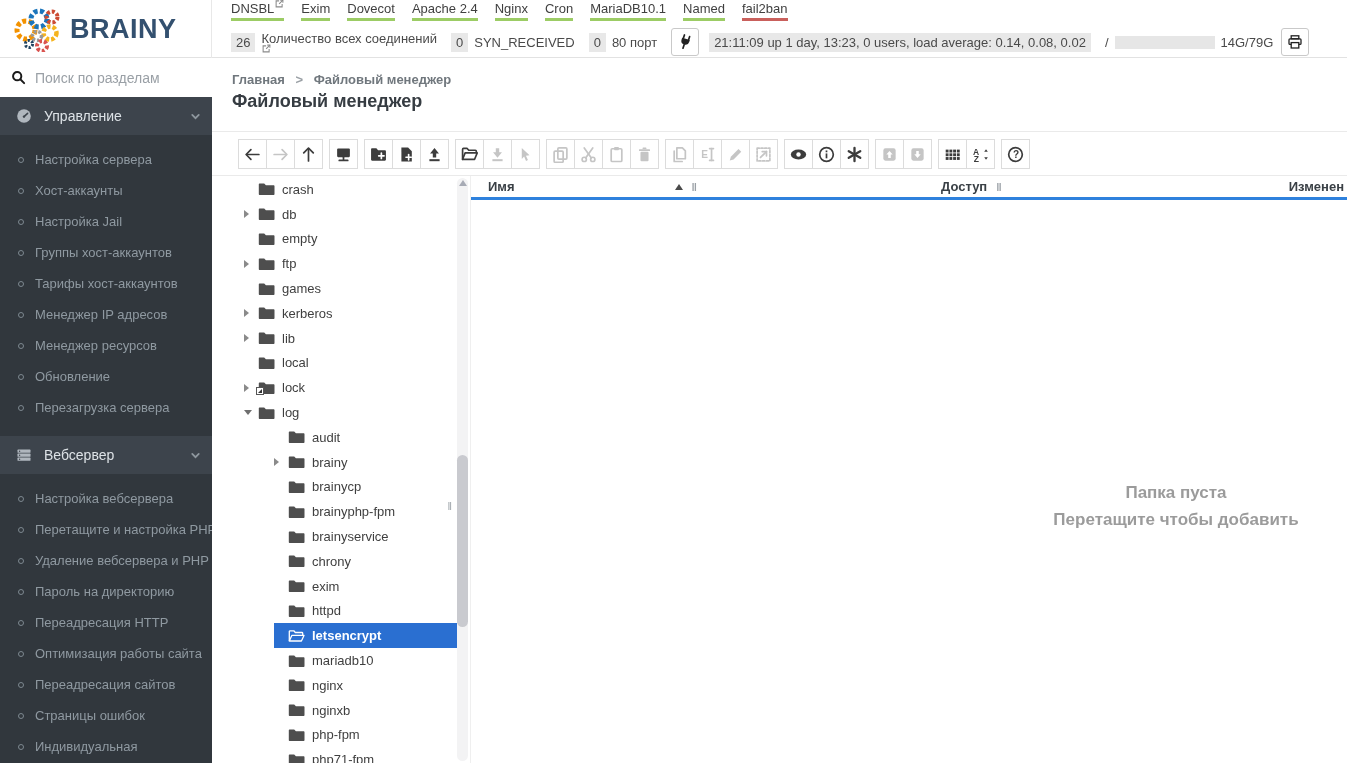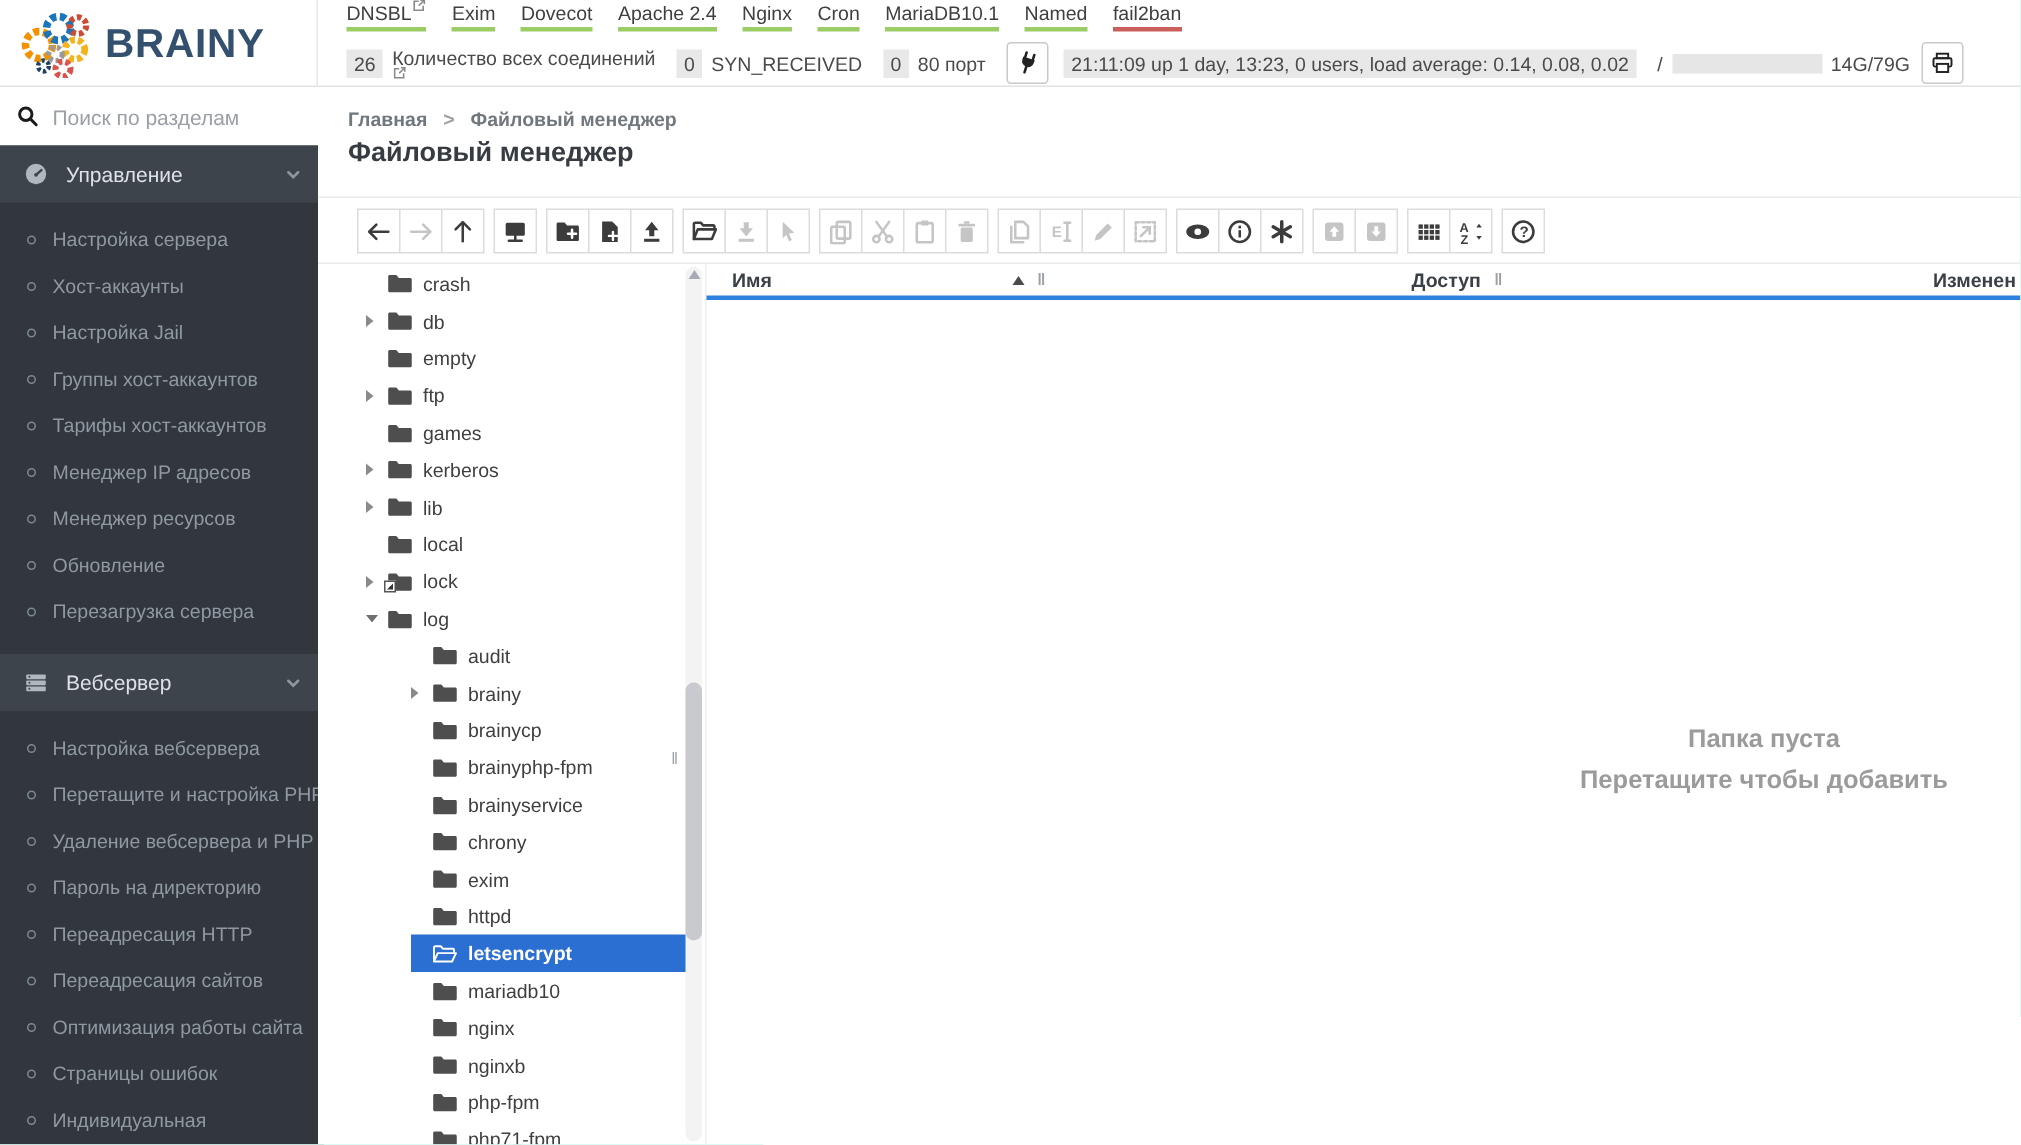--- a/index.html
+++ b/index.html
@@ -275,25 +275,25 @@
           <div class="side-item">
             <span class="bullet"></span>
             <span>Пароль на директорию</span>
           </div>
           <div class="side-item">
             <span class="bullet"></span>
             <span>Переадресация HTTP</span>
           </div>
           <div class="side-item">
             <span class="bullet"></span>
+            <span>Оптимизация работы сайта</span>
+          </div>
+          <div class="side-item">
+            <span class="bullet"></span>
             <span>Переадресация сайтов</span>
-          </div>
-          <div class="side-item">
-            <span class="bullet"></span>
-            <span>Оптимизация работы сайта</span>
           </div>
           <div class="side-item">
             <span class="bullet"></span>
             <span>Страницы ошибок</span>
           </div>
           <div class="side-item">
             <span class="bullet"></span>
             <span>Индивидуальная</span>
           </div>
         </div>

